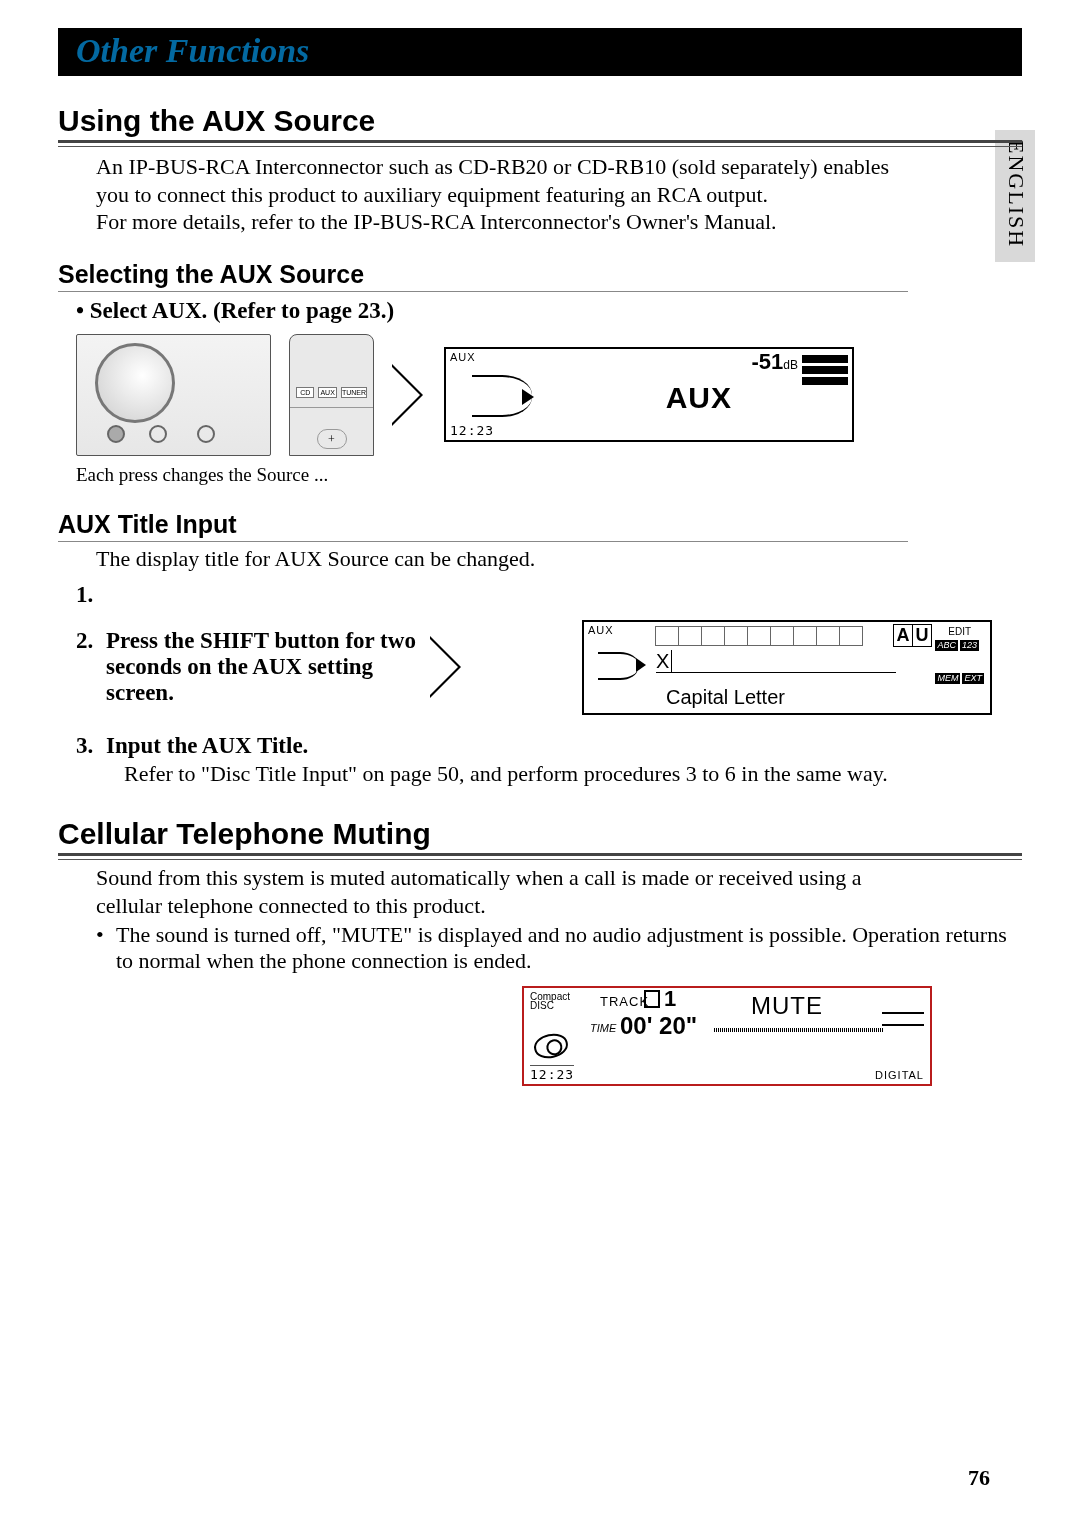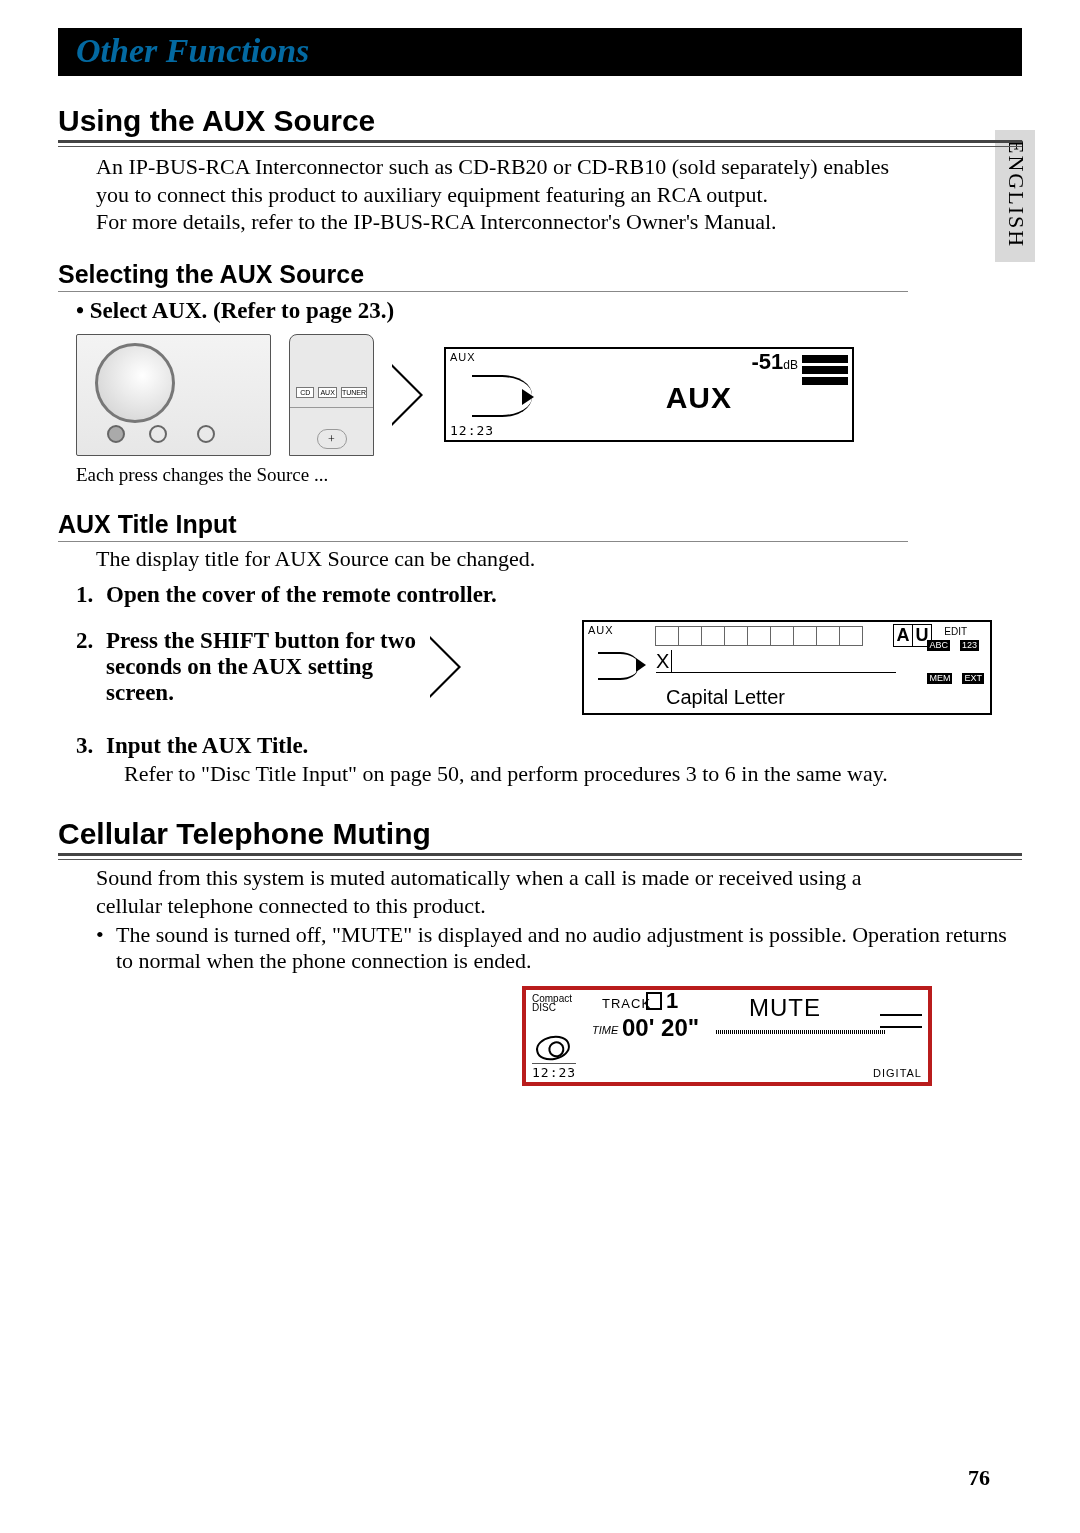--- a/index.html
+++ b/index.html
@@ -47,34 +47,34 @@
   .step2-text { width: 340px; }
   .screen2 { width: 410px; height: 95px; border: 2px solid #000; position: relative; font-family: Arial; margin-left: auto; margin-right: 30px; }
   .screen2 .tag { position: absolute; top: 2px; left: 4px; font-size: 11px; letter-spacing: 1px; }
   .screen2 .grid { position: absolute; top: 4px; left: 72px; display: flex; }
   .screen2 .grid div { width: 24px; height: 20px; border: 1px solid #666; margin-left: -1px; }
   .screen2 .au { position: absolute; top: 2px; right: 58px; font-size: 18px; font-weight: bold; display: flex; }
   .screen2 .au span { border: 1px solid #000; width: 20px; text-align: center; margin-left: -1px; }
   .screen2 .side { position: absolute; right: 4px; top: 4px; font-size: 10px; text-align: center; }
   .screen2 .side div { border: 0; padding: 1px 2px; margin-bottom: 1px; line-height: 1; }
   .screen2 .side .edit { }
-  .screen2 .side .row { display: flex; gap: 10px; }
+  .screen2 .side .row { display: flex; gap: 2px; font-style: italic; }
   .screen2 .side .row span { background: #000; color: #fff; padding: 1px 2px; font-size: 9px; }
   .screen2 .entry { position: absolute; top: 28px; left: 72px; font-size: 20px; border-right: 1px solid #000; padding-right: 2px; }
   .screen2 .underline { position: absolute; top: 50px; left: 72px; width: 240px; border-top: 1px solid #000; }
   .screen2 .cap { position: absolute; bottom: 4px; left: 82px; font-size: 20px; font-family: Arial; }
   .screen2 .arrowicon { position: absolute; top: 30px; left: 14px; width: 48px; height: 32px; }
   .screen2 .arrowicon::before { content: ""; position: absolute; left: 0; top: 0; width: 40px; height: 24px; border-top: 2px solid #000; border-bottom: 2px solid #000; border-radius: 0 18px 18px 0 / 0 12px 12px 0; }
   .screen2 .arrowicon::after { content: ""; position: absolute; right: 0; top: 6px; border-top: 7px solid transparent; border-bottom: 7px solid transparent; border-left: 10px solid #000; }
   .body3 { margin-left: 48px; font-size: 22px; margin-top: 2px; }
   .cell-body { padding-left: 38px; font-size: 22px; margin-top: 8px; width: 870px; line-height: 1.28; }
   .cell-bullet { margin-left: 38px; font-size: 22px; margin-top: 2px; display: flex; }
   .cell-bullet .dot { width: 20px; flex: none; }
   .screen3-wrap { display: flex; justify-content: flex-end; padding-right: 90px; margin-top: 12px; }
-  .screen3 { width: 410px; height: 100px; border: 4px solid #b91c1c; position: relative; font-family: Arial; }
+  .screen3 { width: 410px; height: 100px; border: 2px solid #b91c1c; position: relative; font-family: Arial; }
   .screen3 .cd { position: absolute; top: 4px; left: 6px; font-size: 10px; line-height: 0.9; text-align: left; }
   .screen3 .track { position: absolute; top: 6px; left: 76px; font-size: 13px; letter-spacing: 1px; }
   .screen3 .tracknum { position: absolute; top: -2px; left: 120px; font-size: 22px; font-weight: bold; }
   .screen3 .tracknum .box { display: inline-block; width: 16px; height: 18px; border: 2px solid #000; vertical-align: -2px; margin-right: 4px; }
   .screen3 .mute { position: absolute; top: 4px; right: 107px; font-size: 24px; font-weight: normal; letter-spacing: 1px; }
   .screen3 .timelab { position: absolute; top: 34px; left: 66px; font-size: 11px; font-style: italic; }
   .screen3 .timeval { position: absolute; top: 24px; left: 96px; font-size: 24px; font-family: Arial; font-weight: bold; }
   .screen3 .disc { position: absolute; top: 46px; left: 10px; width: 34px; height: 24px; border: 2px solid #000; border-radius: 18px / 12px; transform: rotate(-12deg); }
   .screen3 .disc::after { content: ""; position: absolute; left: 10px; top: 4px; width: 12px; height: 12px; border: 2px solid #000; border-radius: 50%; }
   .screen3 .progress { position: absolute; top: 40px; left: 190px; width: 170px; height: 4px; background: repeating-linear-gradient(90deg,#000 0 1px,transparent 1px 2px); }
@@ -130,21 +130,20 @@
 </div>
 <div class="caption">Each press changes the Source ...</div>
 
 <div class="h2">AUX Title Input</div>
 <div class="body2">The display title for AUX Source can be changed.</div>
 
 <ol class="ol">
   <li>
     <div class="num-line">
         <span class="num">1.</span>
-        <span>Open the cover of the remote controller.</span>
       </div>
   </li>
   <li>
     <div class="step2-row">
       <div class="step2-text">
         <div class="num-line">
             <span class="num">2.</span>
             <span>Press the SHIFT button for two seconds on the AUX setting screen.</span>
           </div>
       </div>

